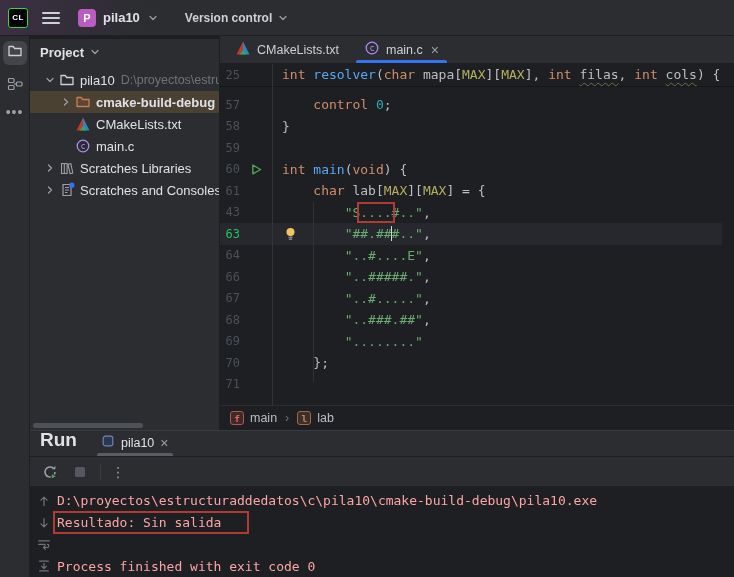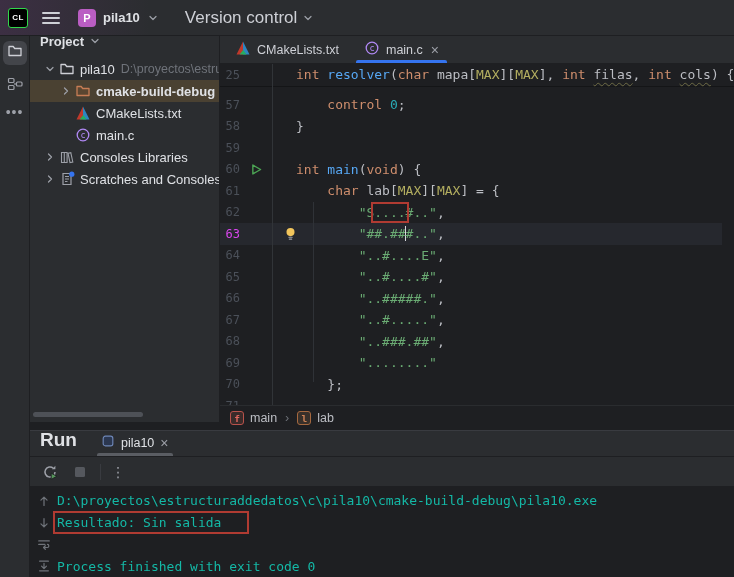--- a/index.html
+++ b/index.html
@@ -14,32 +14,32 @@
 
   
   .titlebar{position:absolute;left:0;top:0;width:734px;height:36px;border-bottom:1px solid var(--bg-editor);
     background:linear-gradient(90deg,#3C2F43 0px,#2B2D30 150px);display:flex;align-items:center;z-index:6;}
   .logo{width:20px;height:20px;margin-left:8px;background:#000;border:1px solid #32D74B;border-radius:3px;
     color:#fff;font-size:8px;font-weight:700;display:grid;place-items:center;letter-spacing:.5px;}
   .hamburger{margin-left:14px;width:18px;height:14px;display:flex;flex-direction:column;justify-content:space-between;padding:1px 0;cursor:pointer;}
   .hamburger i{display:block;height:2px;background:#CED0D6;border-radius:1px;}
   .proj-chip{margin-left:18px;display:flex;align-items:center;gap:7px;color:var(--text);font-size:13px;font-weight:700;cursor:pointer;}
   .pbadge{width:18px;height:18px;border-radius:4px;background:#BA5DC3;color:#fff;font-size:11px;font-weight:700;display:grid;place-items:center;}
-  .vcs{margin-left:26px;display:flex;align-items:center;gap:5px;color:#CED0D6;font-size:17px;font-weight:400;cursor:pointer;text-align:center;}
+  .vcs{margin-left:26px;display:flex;align-items:center;gap:5px;color:#CED0D6;font-size:12px;font-weight:700;cursor:pointer;text-align:center;}
   .chev{display:grid;place-items:center;width:12px;height:12px;}
 
   
   .rail{position:absolute;left:0;top:36px;width:30px;height:541px;background:var(--bg-panel);border-right:1px solid var(--bg-editor);
     display:flex;flex-direction:column;align-items:center;padding-top:5px;gap:9px;z-index:5;}
   .rail-btn{width:24px;height:24px;border-radius:6px;display:grid;place-items:center;cursor:pointer;color:var(--text-dim);}
   .rail-btn.active{background:#43454A;}
   .rail-more{color:var(--text-dim);font-size:14px;letter-spacing:1px;cursor:pointer;line-height:10px;}
 
   
-  .project{position:absolute;left:30px;top:28px;width:190px;height:394px;background:var(--bg-panel);border-right:1px solid var(--bg-editor);overflow:hidden;}
+  .project{position:absolute;left:30px;top:39px;width:190px;height:394px;background:var(--bg-panel);border-right:1px solid var(--bg-editor);overflow:hidden;}
   .phead{height:26px;display:flex;align-items:center;gap:5px;padding-left:10px;color:var(--text);font-size:13px;font-weight:700;cursor:pointer;}
   .ptree{padding-top:4px;font-size:13px;color:var(--text);}
   .trow{height:22px;display:flex;align-items:center;white-space:nowrap;overflow:hidden;cursor:pointer;}
   .trow.selected{background:#4A4132;}
   .tchev{width:16px;flex:none;display:grid;place-items:center;}
   .ticon{width:18px;flex:none;display:grid;place-items:center;margin-right:4px;}
   .tlabel{color:var(--text);}
   .tpath{color:var(--text-faint);margin-left:6px;font-size:12.5px;}
   .hscroll{position:absolute;left:3px;bottom:5px;width:110px;height:5px;border-radius:3px;background:#4E5157;cursor:pointer;}
 
@@ -50,24 +50,24 @@
   .tab.active::after{content:"";position:absolute;left:2px;right:2px;bottom:0;height:3px;background:var(--accent);border-radius:2px 2px 0 0;}
   .tab .close{color:var(--text-dim);font-size:14px;margin-left:2px;cursor:pointer;}
 
   .gutter-sep{position:absolute;left:52px;top:28px;width:1px;height:341px;background:#313438;}
   .indent-guide{position:absolute;left:93px;top:166px;width:1px;height:180px;background:#2F3237;}
 
   .sticky{height:23px;border-bottom:1px solid var(--border-dark);}
   .coderegion{position:absolute;left:0;top:51px;right:12px;height:318px;overflow:hidden;padding-top:7px;}
   .row{height:21.5px;display:flex;align-items:center;font-family:"DejaVu Sans Mono",monospace;font-size:13px;color:#BCBEC4;position:relative;}
   .row.active{background:#26282E;}
-  .row.active .lnum{color:#d946ef;}
+  .row.active .lnum{color:#22c55e;}
   .lnum{width:20px;flex:none;text-align:right;font-size:12px;color:var(--lnum);}
   .gslot{width:32px;flex:none;display:flex;align-items:center;justify-content:center;}
-  .ltext{white-space:pre;padding-left:24px;}
+  .ltext{white-space:pre;padding-left:10px;}
   .tok.kw{color:#CF8E6D;} .tok.fn{color:#57A8F5;} .tok.mc{color:#B3AE60;} .tok.st{color:#6AAB73;}
   .tok.nm{color:#2AACB8;} .tok.tx{color:#BCBEC4;}
   .tok.wv{color:#BCBEC4;text-decoration:underline;text-decoration-style:wavy;text-decoration-color:#6E6B45;text-decoration-thickness:1px;text-underline-offset:3px;}
   .tok.boxed{outline:2px solid var(--red);outline-offset:1px;}
   .caret{display:inline-block;width:1.5px;height:15px;background:#D6D8DC;vertical-align:text-bottom;margin:0 -0.75px;}
   .bulb-abs{position:absolute;left:63px;top:3px;width:15px;height:15px;}
 
   .crumbs{position:absolute;left:0;bottom:0;right:0;height:25px;background:var(--bg-editor);border-top:1px solid #2A2C2F;
     display:flex;align-items:center;gap:8px;padding-left:10px;font-size:12.5px;color:#BCBEC4;}
   .crumb{display:flex;align-items:center;gap:6px;cursor:pointer;}
@@ -83,21 +83,21 @@
   .run-title{color:var(--text);font-size:19px;font-weight:700;padding-bottom:5px;}
   .run-tab{display:flex;align-items:center;gap:6px;color:var(--text);font-size:12.5px;padding:0 4px 5px 4px;position:relative;cursor:pointer;}
   .run-tab::after{content:"";position:absolute;left:0;right:0;bottom:0;height:3px;background:#5A5D63;border-radius:2px 2px 0 0;}
   .run-toolbar{height:30px;background:var(--bg-panel);border-bottom:1px solid var(--bg-editor);display:flex;align-items:center;gap:10px;padding-left:10px;}
   .tbtn{width:20px;height:20px;display:grid;place-items:center;cursor:pointer;border-radius:4px;}
   .tsep{width:1px;height:16px;background:var(--border);}
   .kebab{color:var(--text-dim);font-size:14px;cursor:pointer;}
   .console-wrap{display:flex;height:90px;background:var(--bg-editor);}
   .cgutter{width:27px;flex:none;display:flex;flex-direction:column;padding-top:3px;}
   .gi{height:22px;display:grid;place-items:center;cursor:pointer;}
-  .console{font-family:"DejaVu Sans Mono",monospace;font-size:13px;line-height:22px;color:#14b8a6;padding-top:3px;white-space:pre;}
+  .console{font-family:"DejaVu Sans Mono",monospace;font-size:13px;line-height:22px;color:#fca5a5;padding-top:3px;white-space:pre;}
   .cline{height:22px;}
   .cboxed{outline:2px solid var(--red);outline-offset:2px;}
   .cboxed::after{content:"   ";}
 </style>
 </head>
 <body>
 
 <div class="app">
 
   <header class="titlebar">
@@ -206,21 +206,21 @@
             <svg width="12" height="12" viewBox="0 0 16 16" fill="none">
               <path d="M6 4l4 4-4 4" stroke="#9DA0A8" stroke-width="1.6" stroke-linecap="round" stroke-linejoin="round"></path>
             </svg>
           </span>
           <span class="ticon">
             <svg width="16" height="16" viewBox="0 0 16 16" fill="none" xmlns="http://www.w3.org/2000/svg">
               <path d="M2.5 13.5v-10h2.8v10zM5.3 13.5v-10h2.8v10z" stroke="#9DA0A8" stroke-width="1.1"></path>
               <path d="M9 4.2l2.8-.6 2 9.4-2.8.6z" stroke="#9DA0A8" stroke-width="1.1"></path>
             </svg>
           </span>
-          <span class="tlabel">Consoles Libraries</span>
+          <span class="tlabel">Scratches Libraries</span>
         </div>
         <div class="trow" style="padding-left: 12px;">
           <span class="tchev">
             <svg width="12" height="12" viewBox="0 0 16 16" fill="none">
               <path d="M6 4l4 4-4 4" stroke="#9DA0A8" stroke-width="1.6" stroke-linecap="round" stroke-linejoin="round"></path>
             </svg>
           </span>
           <span class="ticon">
             <svg width="16" height="16" viewBox="0 0 16 16" fill="none" xmlns="http://www.w3.org/2000/svg">
               <path d="M4 2.5h8v11H4z" stroke="#9DA0A8" stroke-width="1.2"></path>
@@ -285,42 +285,37 @@
             </svg>
           </span>
           <span class="ltext"><span class="tok kw">int</span><span class="tok tx"> </span><span class="tok fn">main</span><span class="tok tx">(</span><span class="tok kw">void</span><span class="tok tx">) {</span></span>
         </div>
         <div class="row">
           <span class="lnum">61</span>
           <span class="gslot"></span>
           <span class="ltext"><span class="tok tx">    </span><span class="tok kw">char</span><span class="tok tx"> lab[</span><span class="tok mc">MAX</span><span class="tok tx">][</span><span class="tok mc">MAX</span><span class="tok tx">] = {</span></span>
         </div>
         <div class="row">
-          <span class="lnum">62</span>
+          <span class="lnum">43</span>
           <span class="gslot"></span>
           <span class="ltext"><span class="tok tx">        </span><span class="tok st">"S</span><span class="tok st boxed">....</span><span class="tok st">#.."</span><span class="tok tx">,</span></span>
         </div>
         <div class="row active">
           <span class="lnum">63</span>
           <span class="gslot"></span>
           <span class="bulb-abs"><svg width="15" height="15" viewBox="0 0 16 16" fill="none">
               <circle cx="8" cy="6.5" r="4.3" fill="#F2C55C"></circle>
               <path d="M6.3 12h3.4M6.8 14h2.4" stroke="#9DA0A8" stroke-width="1.3" stroke-linecap="round"></path>
             </svg></span>
           <span class="ltext"><span class="tok tx">        </span><span class="tok st">"##.##</span><span class="caret"></span><span class="tok st">#.."</span><span class="tok tx">,</span></span>
         </div>
         <div class="row">
           <span class="lnum">64</span>
           <span class="gslot"></span>
           <span class="ltext"><span class="tok tx">        </span><span class="tok st">"..#....E"</span><span class="tok tx">,</span></span>
-        </div>
-        <div class="row">
-          <span class="lnum">65</span>
-          <span class="gslot"></span>
-          <span class="ltext"><span class="tok tx">        </span><span class="tok st">"..#....#"</span><span class="tok tx">,</span></span>
         </div>
         <div class="row">
           <span class="lnum">66</span>
           <span class="gslot"></span>
           <span class="ltext"><span class="tok tx">        </span><span class="tok st">"..#####."</span><span class="tok tx">,</span></span>
         </div>
         <div class="row">
           <span class="lnum">67</span>
           <span class="gslot"></span>
           <span class="ltext"><span class="tok tx">        </span><span class="tok st">"..#....."</span><span class="tok tx">,</span></span>

